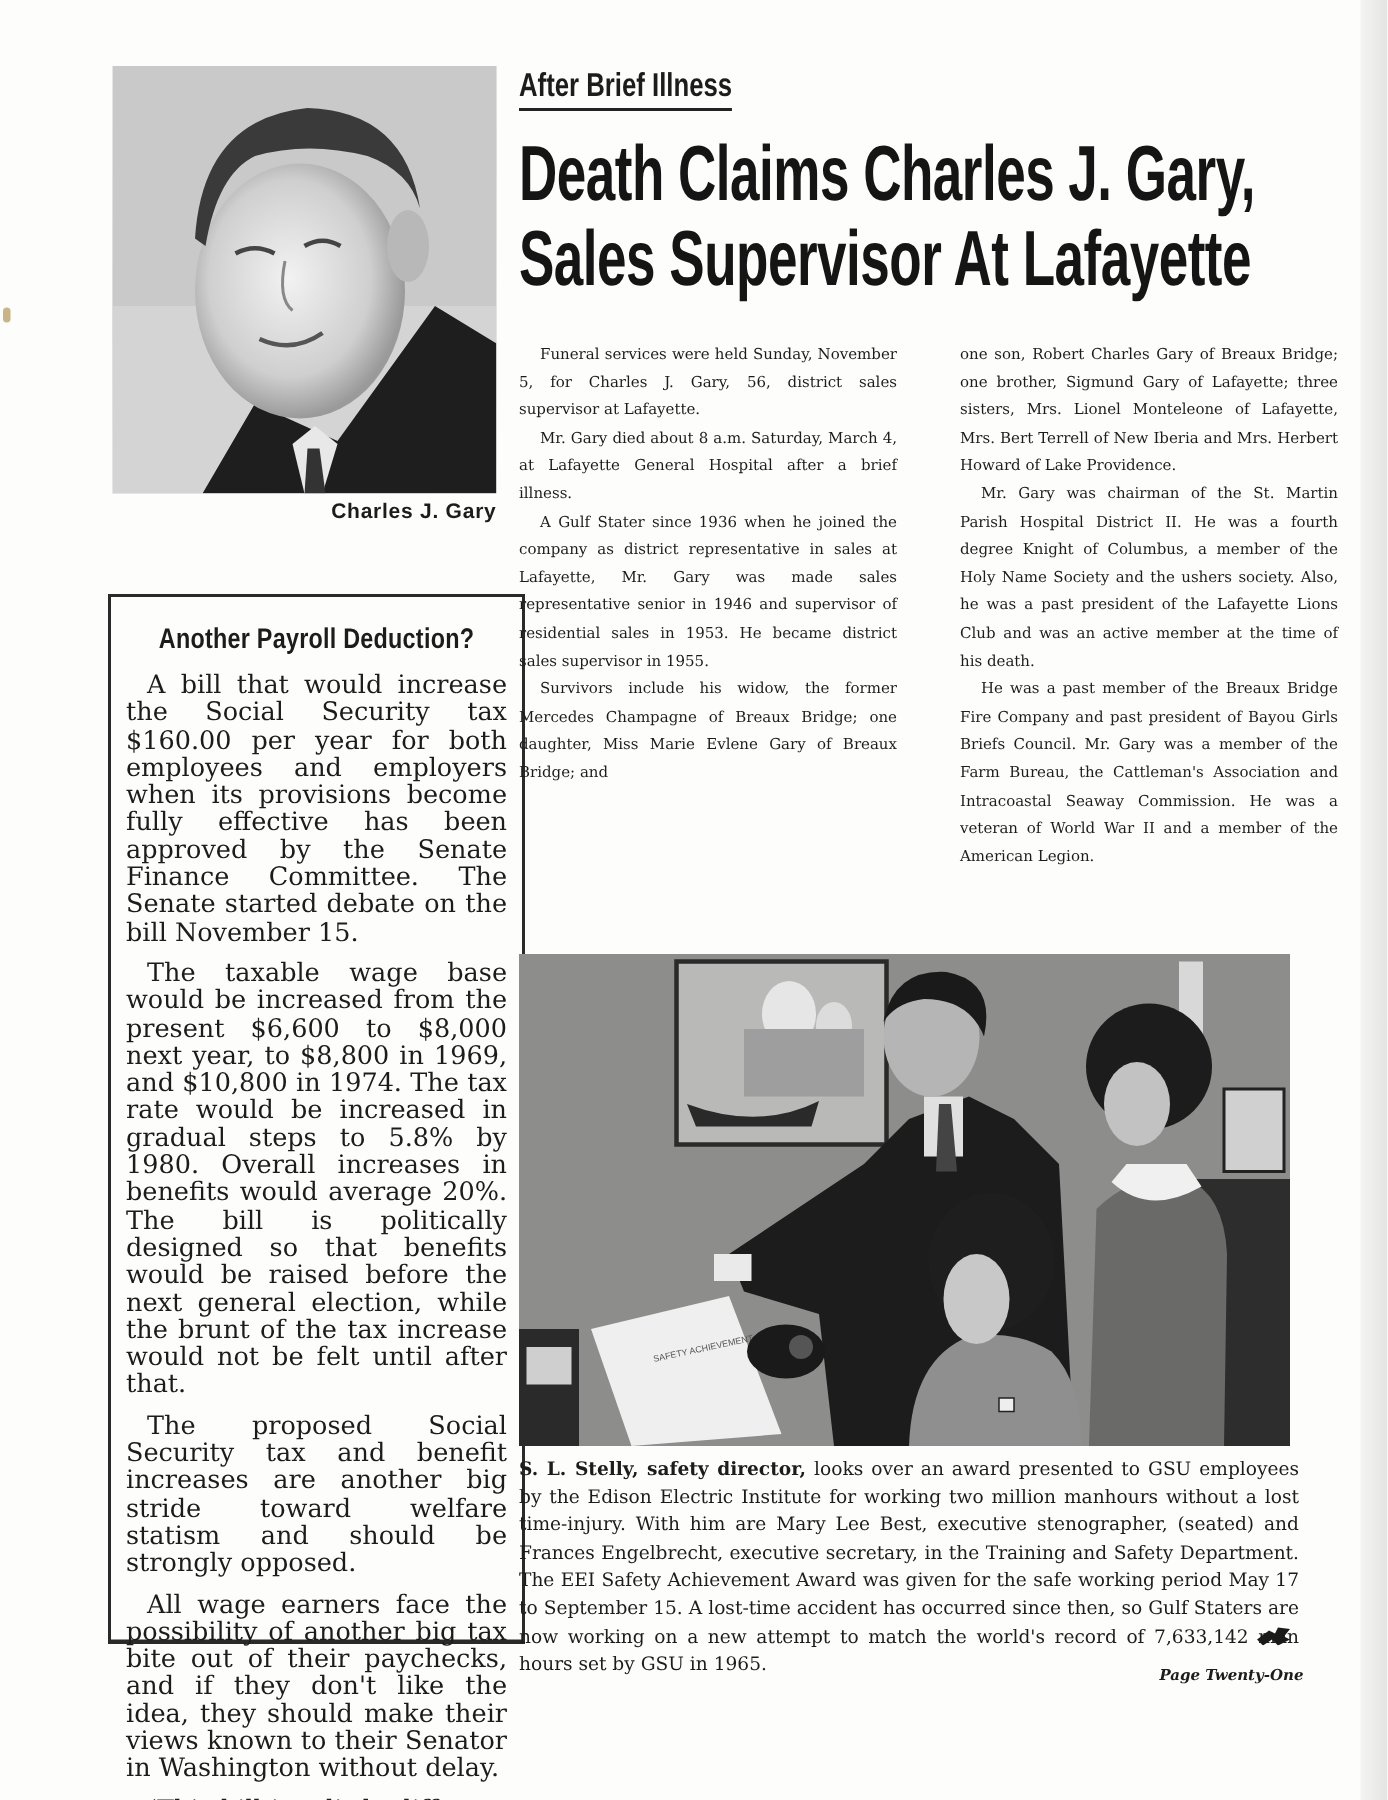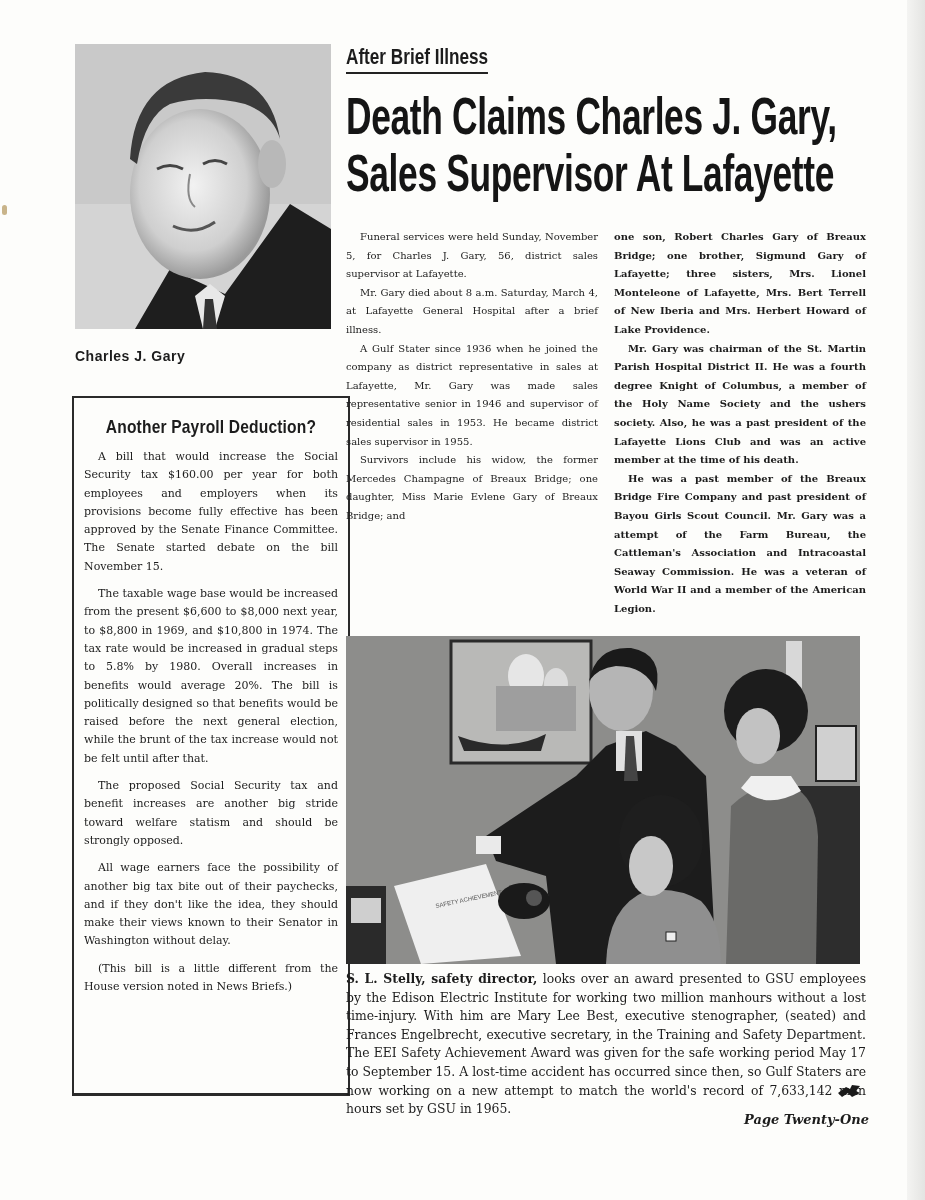--- a/index.html
+++ b/index.html
@@ -9,51 +9,51 @@
     font-family:"DejaVu Serif", serif;
   }
   .right-edge { position:absolute; right:0; top:0; width:18px; height:1200px;
     background:linear-gradient(to right, #f4f4f2, #e4e4e2); }
   .speck { position:absolute; left:2px; top:205px; width:5px; height:10px; background:#c9b48a; border-radius:3px; }
 
   
   .portrait { position:absolute; left:75px; top:44px; width:256px; height:285px;
     background:linear-gradient(160deg, #d8d8d8 0%, #c4c4c4 40%, #e4e4e4 100%); overflow:hidden; }
   .portrait svg { width:100%; height:100%; display:block; }
-  .portrait-caption { position:absolute; left:75px; top:348px; width:256px; text-align:left;
+  .portrait-caption { position:absolute; left:75px; top:332px; width:256px; text-align:right;
     font-family:"Liberation Sans", sans-serif; font-weight:bold; font-size:14px; letter-spacing:0.5px; }
 
   
   .sidebar-box { position:absolute; left:72px; top:396px; width:278px; height:700px;
     border:2px solid #2a2a2a; border-bottom-width:3px; padding:12px 10px 0 10px; box-sizing:border-box; background:#fdfdfb; }
   .sidebar-title { text-align:center; font-family:"Liberation Sans", sans-serif; font-weight:bold;
     font-size:19px; transform:scaleX(0.82); margin:6px -20px 10px; letter-spacing:0.2px; }
-  .sidebar-box p { margin:0 0 9px 0; font-size:11px; line-height:18.3px; text-align:justify; text-indent:14px; }
+  .sidebar-box p { margin:0 0 9px 0; font-size:17px; line-height:18.3px; text-align:justify; text-indent:14px; }
 
   
   .kicker { position:absolute; left:346px; top:44px; font-family:"Liberation Sans", sans-serif; font-weight:bold;
     font-size:22px; transform:scaleX(0.78); transform-origin:left top; padding-bottom:2px; border-bottom:2px solid #222; }
   .headline { position:absolute; left:346px; top:88px; font-family:"Liberation Sans", sans-serif; font-weight:bold;
     font-size:52px; line-height:57px; transform:scaleX(0.68); transform-origin:left top; white-space:nowrap; letter-spacing:-0.5px; color:#151515; }
 
   
   .col { position:absolute; top:228px; width:252px; font-size:10px; line-height:18.6px; text-align:justify; }
   .col p { margin:0; text-indent:14px; }
   .col-1 { left:346px; }
-  .col-2 { left:614px;font-weight:bold; }
+  .col-2 { left:640px; }
 
   
   .photo { position:absolute; left:346px; top:636px; width:514px; height:328px; background:#8a8a88; overflow:hidden; }
   .photo svg { width:100%; height:100%; display:block; }
 
   .photo-caption { position:absolute; left:346px; top:970px; width:520px; font-size:12.4px; line-height:18.6px; text-align:justify; }
   .photo-caption b { font-weight:bold; }
   .end-mark { position:absolute; left:838px; top:1083px; width:22px; height:14px; }
 
-  .page-number { position:absolute; right:56px; top:1112px; font-family:"DejaVu Serif", serif; font-style:italic; font-weight:bold; font-size:13px; }
+  .page-number { position:absolute; right:56px; top:1112px; font-family:"DejaVu Serif", serif; font-style:italic; font-weight:bold; font-size:10px; }
 </style>
 </head>
 <body>
 
 <div class="right-edge"></div>
 <div class="speck"></div>
 
 <div class="portrait">
   <svg viewBox="0 0 256 285">
     <defs>
@@ -103,21 +103,21 @@
 
 <div class="col col-1">
   <p>Funeral services were held Sunday, November 5, for Charles J. Gary, 56, district sales supervisor at Lafayette.</p>
   <p>Mr. Gary died about 8 a.m. Saturday, March 4, at Lafayette General Hospital after a brief illness.</p>
   <p>A Gulf Stater since 1936 when he joined the company as district representative in sales at Lafayette, Mr. Gary was made sales representative senior in 1946 and supervisor of residential sales in 1953. He became district sales supervisor in 1955.</p>
   <p>Survivors include his widow, the former Mercedes Champagne of Breaux Bridge; one daughter, Miss Marie Evlene Gary of Breaux Bridge; and</p>
 </div>
 <div class="col col-2">
   <p style="text-indent:0">one son, Robert Charles Gary of Breaux Bridge; one brother, Sigmund Gary of Lafayette; three sisters, Mrs. Lionel Monteleone of Lafayette, Mrs. Bert Terrell of New Iberia and Mrs. Herbert Howard of Lake Providence.</p>
   <p>Mr. Gary was chairman of the St. Martin Parish Hospital District II. He was a fourth degree Knight of Columbus, a member of the Holy Name Society and the ushers society. Also, he was a past president of the Lafayette Lions Club and was an active member at the time of his death.</p>
-  <p>He was a past member of the Breaux Bridge Fire Company and past president of Bayou Girls Scout Council. Mr. Gary was a attempt of the Farm Bureau, the Cattleman's Association and Intracoastal Seaway Commission. He was a veteran of World War II and a member of the American Legion.</p>
+  <p>He was a past member of the Breaux Bridge Fire Company and past president of Bayou Girls Briefs Council. Mr. Gary was a member of the Farm Bureau, the Cattleman's Association and Intracoastal Seaway Commission. He was a veteran of World War II and a member of the American Legion.</p>
 </div>
 
 <div class="photo">
   <svg viewBox="0 0 514 328" preserveAspectRatio="none">
     <rect width="514" height="328" fill="#8d8d8b"></rect>
 
     <rect x="105" y="5" width="140" height="122" fill="#b9b9b7" stroke="#2a2a2a" stroke-width="3"></rect>
     <ellipse cx="180" cy="40" rx="18" ry="22" fill="#e6e6e6"></ellipse>
     <ellipse cx="210" cy="48" rx="12" ry="16" fill="#dcdcdc"></ellipse>
     <rect x="150" y="50" width="80" height="45" fill="#9e9e9e"></rect>

